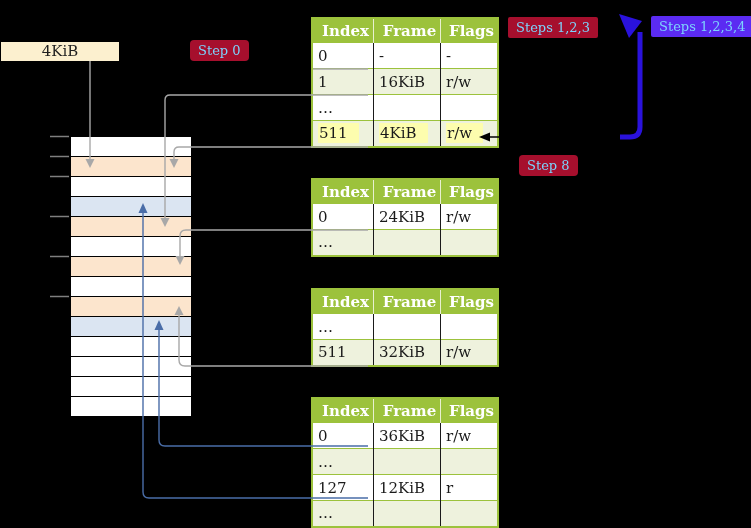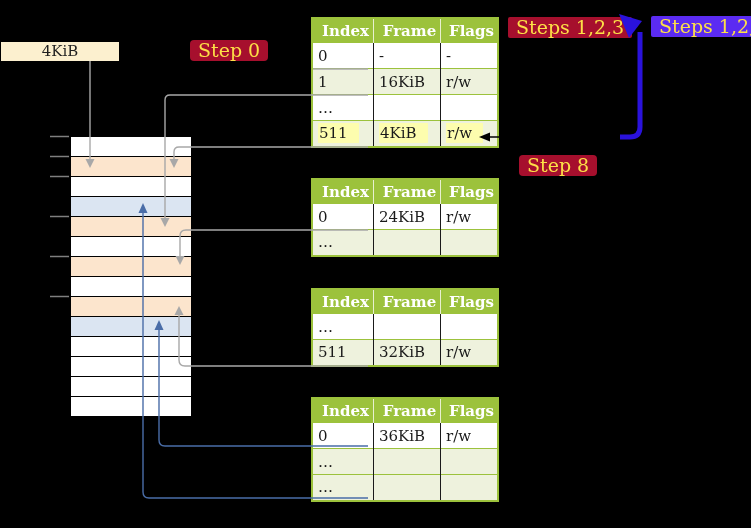--- a/index.html
+++ b/index.html
@@ -6,21 +6,21 @@
   .canvas{
     position:relative;width:751px;height:528px;background:#000;overflow:hidden;
     font-family:"DejaVu Serif","Liberation Serif",serif;
   }
   
   .label-box{
     position:absolute;left:1px;top:42px;width:118px;height:19px;
     background:var(--label-cream);color:#1f1f1f;font-size:15px;line-height:19px;text-align:center;
   }
   .badge{
-    position:absolute;color:#fde047;font-size:19px;line-height:19px;
+    position:absolute;color:#7dd3fc;font-size:13px;line-height:19px;
     padding:1px 8px;border-radius:4px;white-space:nowrap;
   }
   .badge.red{background:var(--badge-red);}
   .badge.blue{background:var(--badge-blue);border-radius:2px;}
   .step0{left:190px;top:40px;}
   .steps123{left:508px;top:17px;border-radius:2px;}
   .steps1234{left:651px;top:16px;}
   .step4{left:519px;top:155px;}
   
   .memstrip{
@@ -183,20 +183,25 @@
           <tr class="white">
             <td><span>0</span></td>
             <td><span>36KiB</span></td>
             <td><span>r/w</span></td>
           </tr>
           <tr class="green">
             <td><span>…</span></td>
             <td></td>
             <td></td>
           </tr>
+          <tr class="white">
+            <td><span>127</span></td>
+            <td><span>12KiB</span></td>
+            <td><span>r</span></td>
+          </tr>
           <tr class="green">
             <td><span>…</span></td>
             <td></td>
             <td></td>
           </tr>
         </tbody>
       </table>
     </div>
 
   <svg class="overlay" width="751" height="528" viewBox="0 0 751 528">

